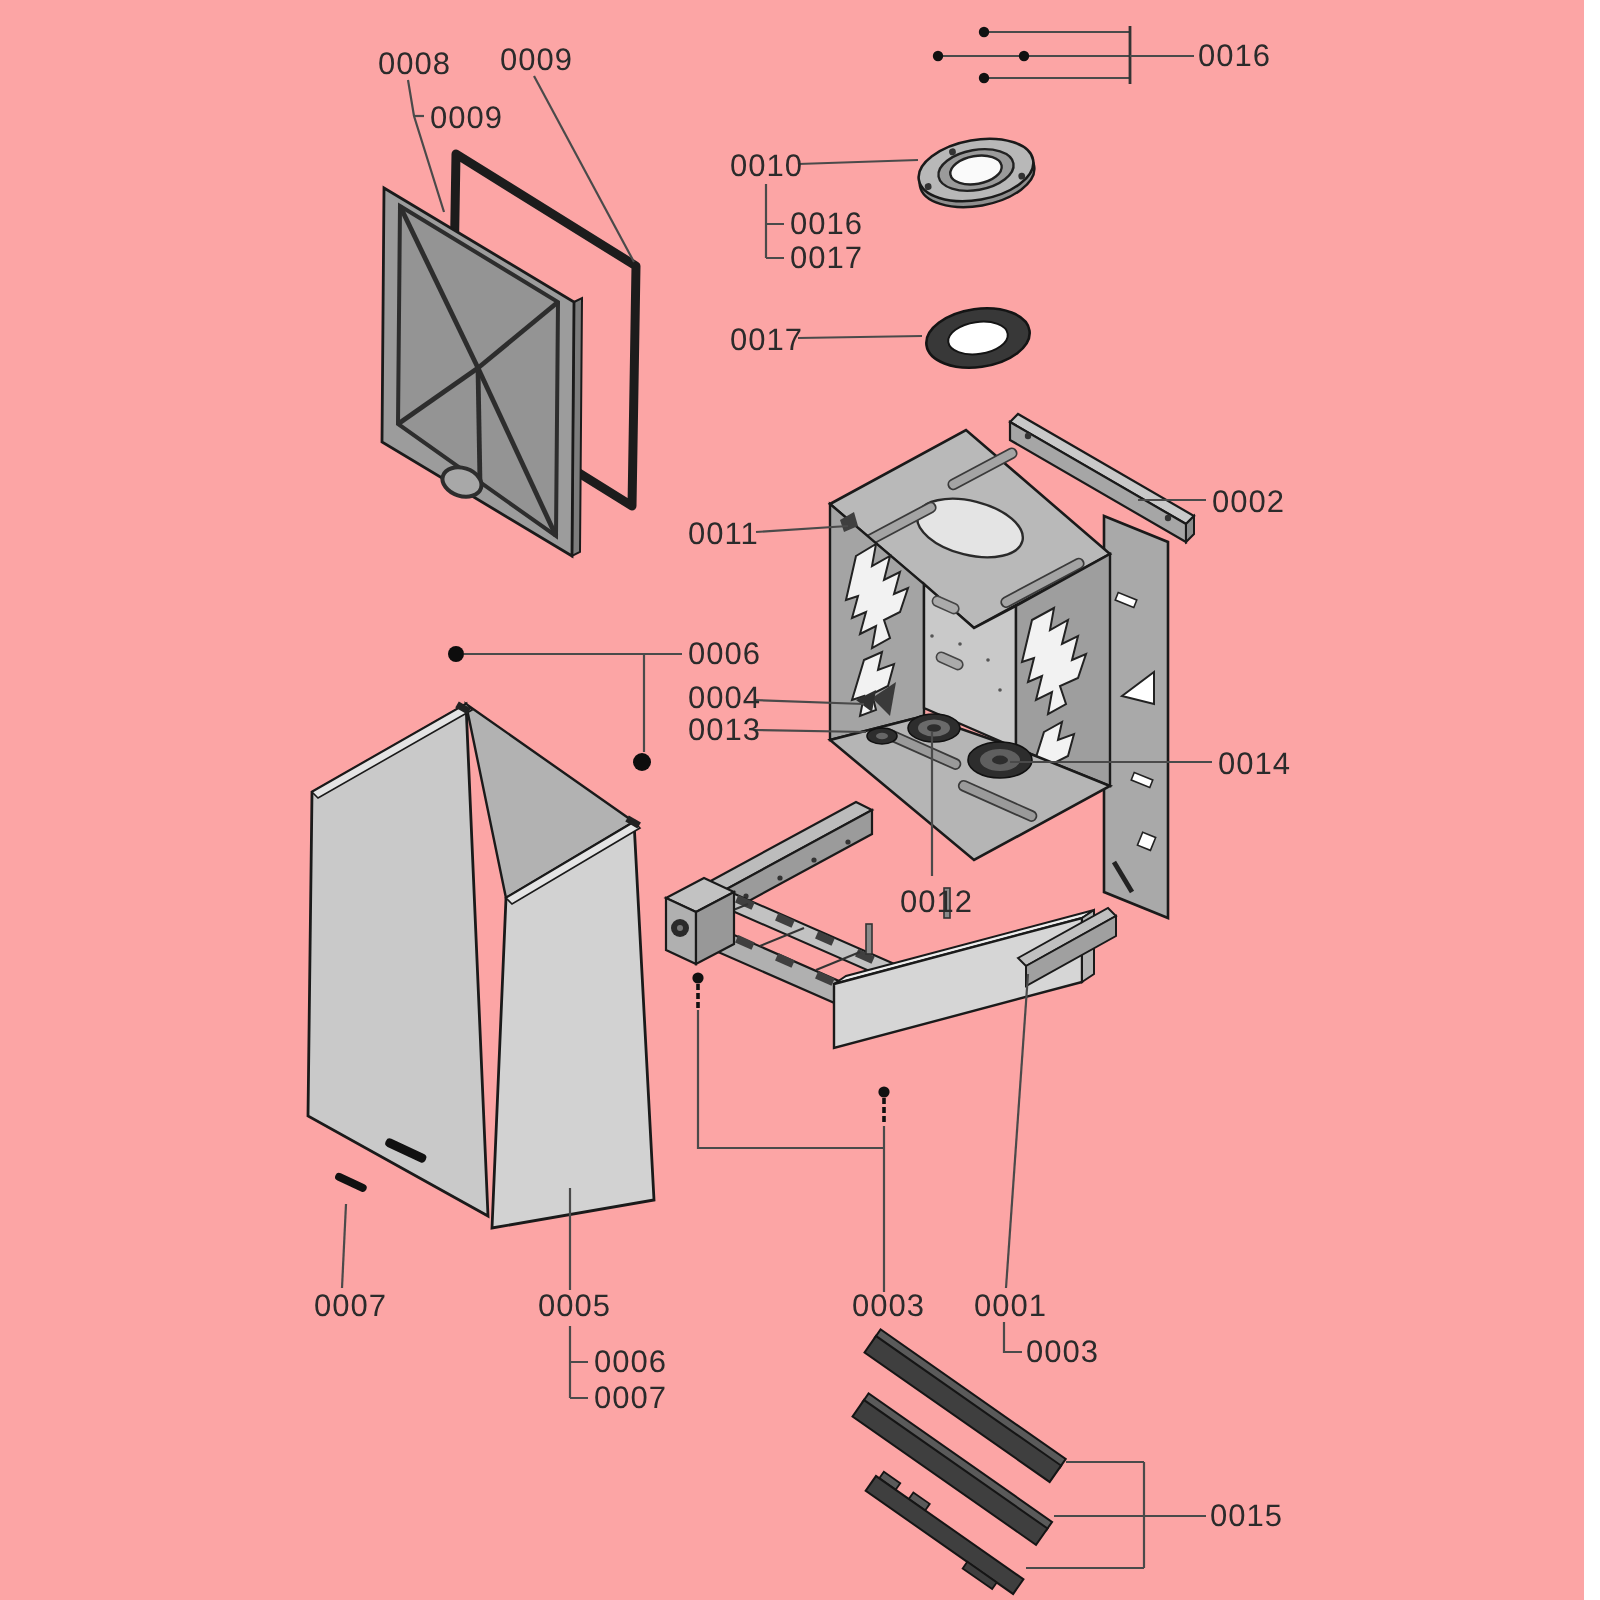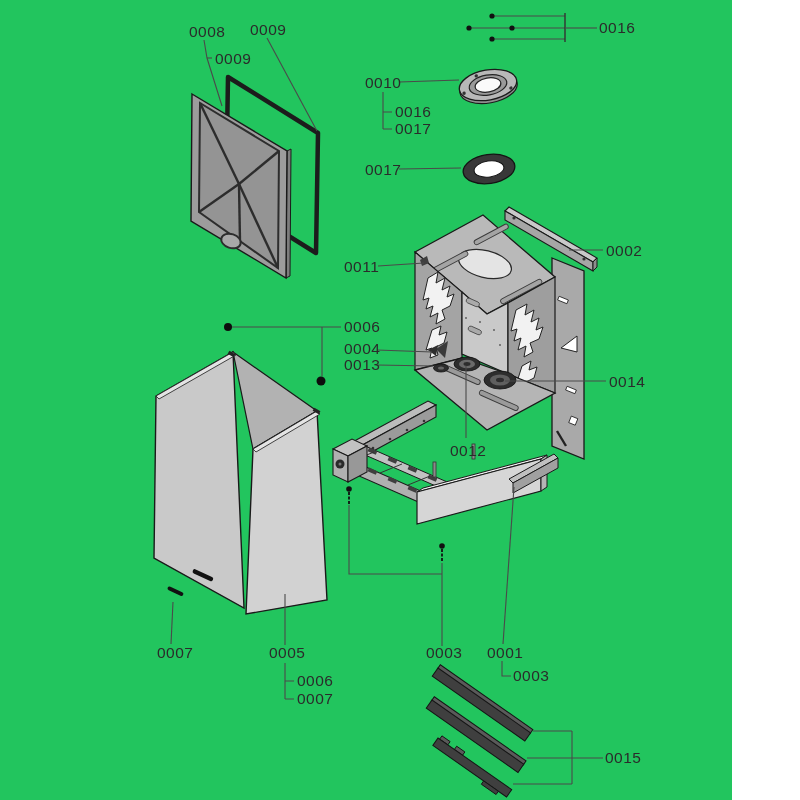--- a/index.html
+++ b/index.html
@@ -1,16 +1,16 @@
 <!DOCTYPE html>
 <html><head>
 <meta charset="utf-8">
 <style>
   html,body{margin:0;padding:0;background:#ffffff;}
-  .stage{width:732px;height:800px;position:relative;background:#22c55e;font-family:"Liberation Sans",sans-serif;}
+  .stage{width:792px;height:800px;position:relative;background:#fca5a5;font-family:"Liberation Sans",sans-serif;}
   svg{display:block;}
   text.callout{font-family:"Liberation Sans",sans-serif;font-size:15.5px;fill:#2b2b2b;letter-spacing:0.5px;}
   .ln{stroke:#4a4a4a;stroke-width:1.1;fill:none;}
   .thin{stroke:#333333;stroke-width:1;}
 </style>
 </head>
 <body>
 
 <div class="stage">
 <svg width="800" height="800" viewBox="0 0 800 800">

